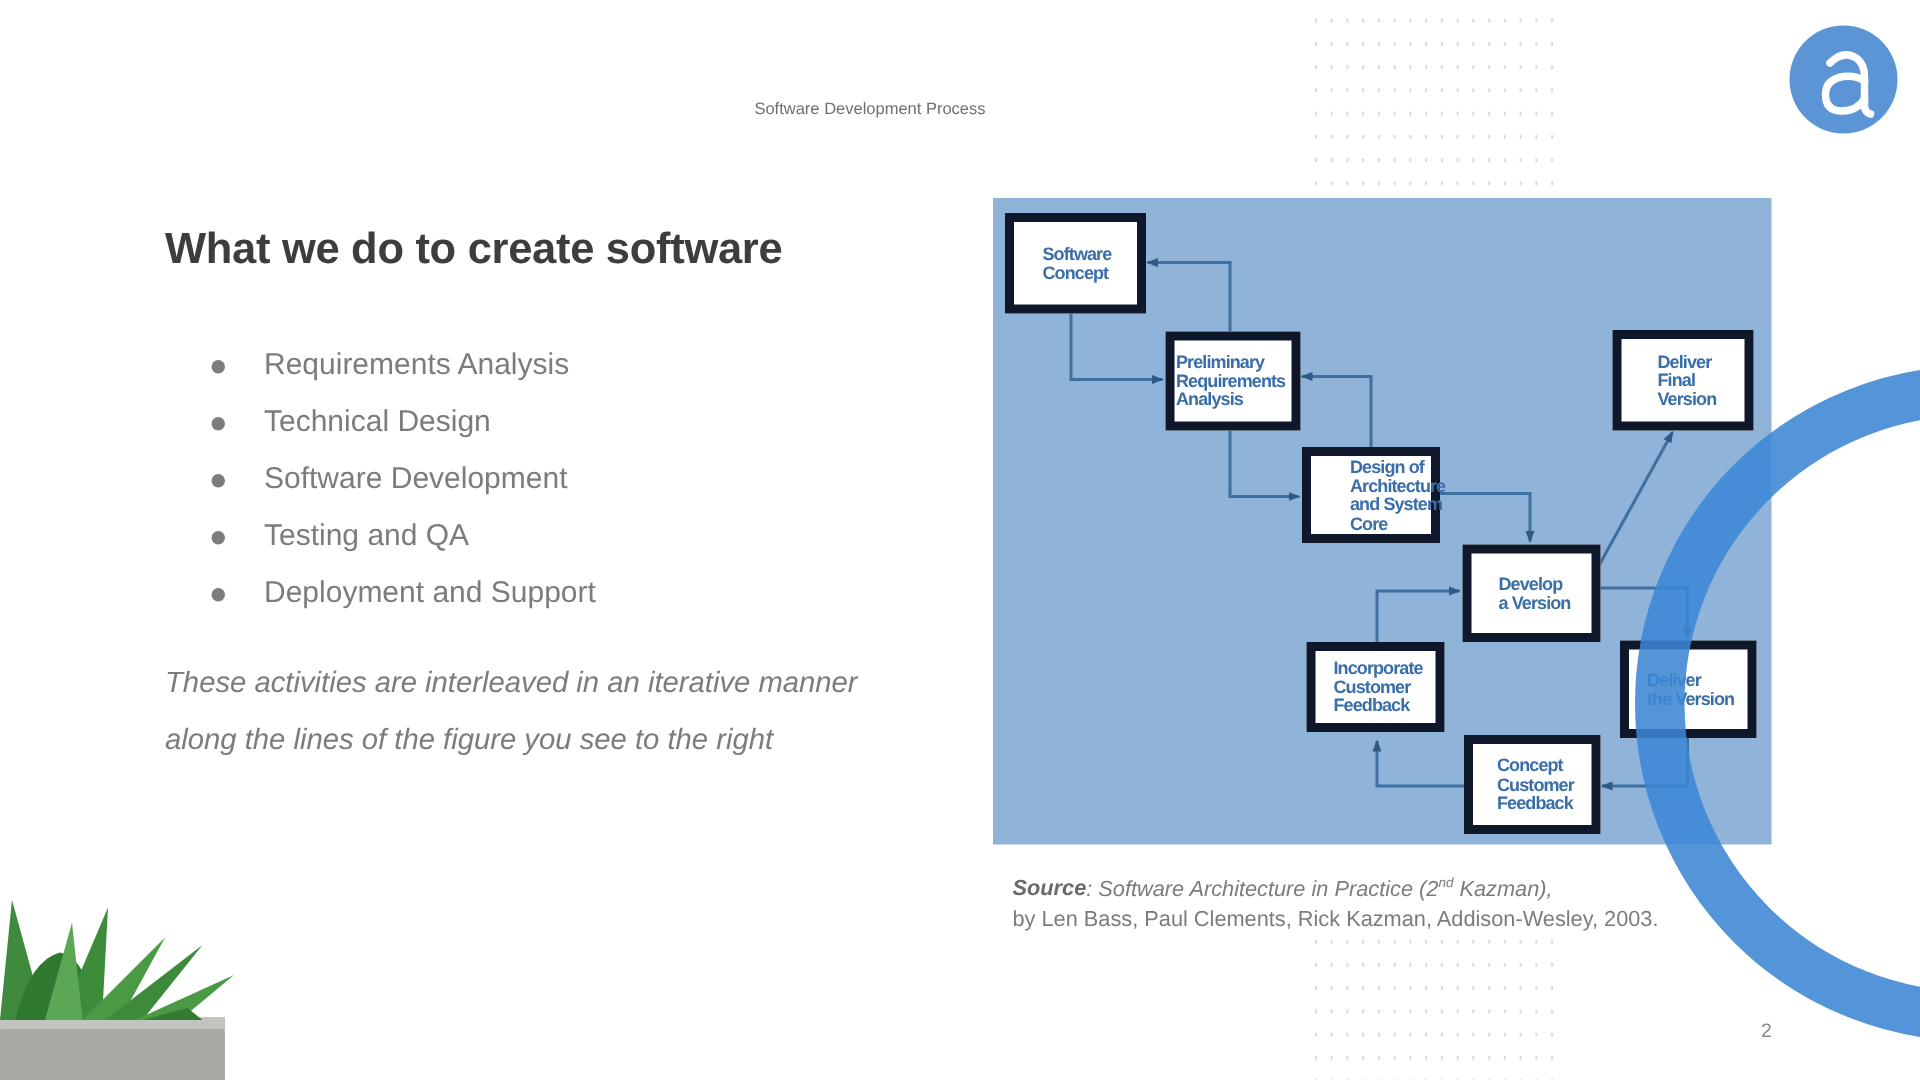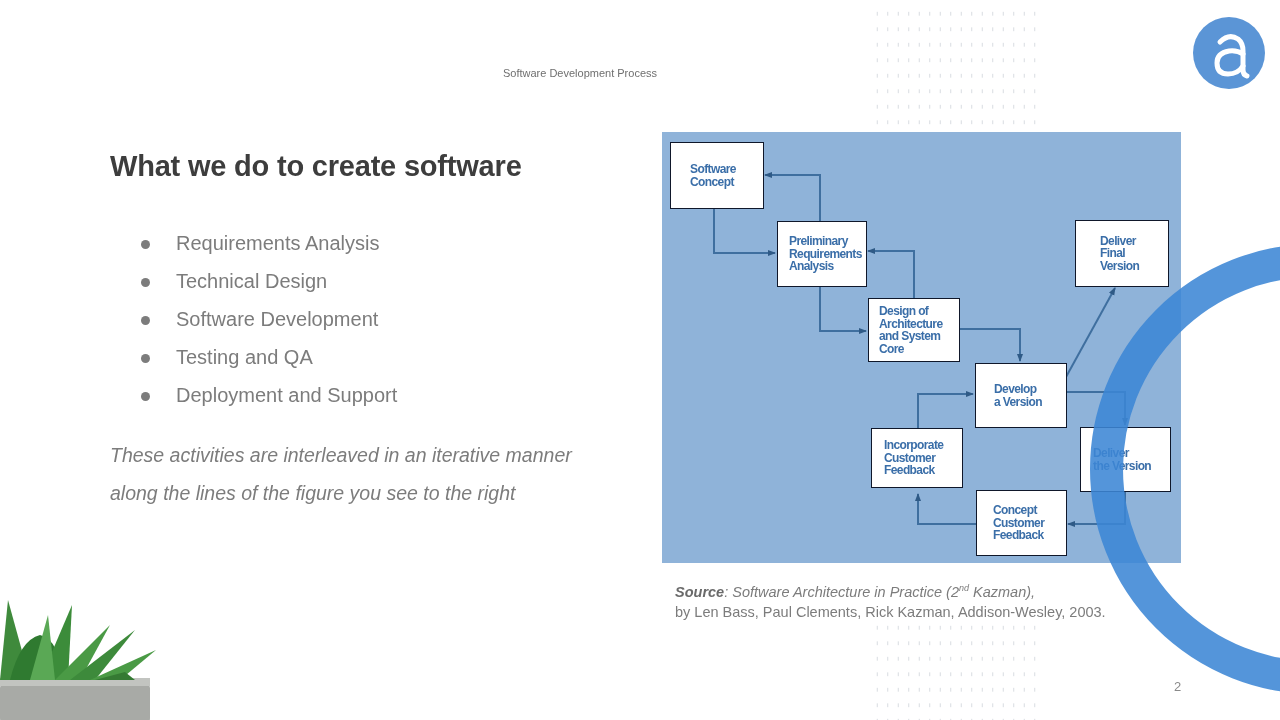--- a/index.html
+++ b/index.html
@@ -40,21 +40,21 @@
   .note {
     position: absolute; left: 110px; top: 436px; width: 520px;
     font-size: 19.5px; font-style: italic; color: #7c7c7c; line-height: 38px;
   }
   .diagram {
     position: absolute; left: 662px; top: 132px; width: 519px; height: 431px;
     background: #8fb3d9;
   }
   .diagram svg { position: absolute; left: 0; top: 0; }
   .box {
-    position: absolute; background: #ffffff; border: 1px solid #0f172a;
+    position: absolute; background: #ffffff; border: 6px solid #0f172a;
     box-sizing: border-box; color: #3a6ea8; font-weight: bold;
     font-size: 12px; line-height: 12.5px; letter-spacing: -0.6px;
     display: flex; flex-direction: column; justify-content: center;
   }
   .box span { display: block; white-space: nowrap; }
   .source {
     position: absolute; left: 675px; top: 578px;
     font-size: 14.5px; color: #7c7c7c; line-height: 20px;
   }
   .source b { font-style: italic; color: #6a6a6a; }
@@ -127,26 +127,26 @@
       <polyline points="314,392 256,392 256,362" marker-end="url(#arr)"></polyline>
 
       <polyline points="256,296 256,262 311,262" marker-end="url(#arr)"></polyline>
     </g>
   </svg>
 
   <div class="box" style="left:8px; top:10px; width:94px; height:67px; padding-left:19px;">
     <span>Software</span>
     <span>Concept</span>
   </div>
-  <div class="box" style="left:115px; top:89px; width:90px; height:66px; padding-left:11px;">
+  <div class="box" style="left:115px; top:89px; width:90px; height:66px; padding-left:1px;">
     <span>Preliminary</span>
     <span>Requirements</span>
     <span>Analysis</span>
   </div>
-  <div class="box" style="left:206px; top:166px; width:92px; height:64px; padding-left:10px;">
+  <div class="box" style="left:206px; top:166px; width:92px; height:64px; padding-left:26px;">
     <span>Design of</span>
     <span>Architecture</span>
     <span>and System</span>
     <span>Core</span>
   </div>
   <div class="box" style="left:313px; top:231px; width:92px; height:65px; padding-left:18px;">
     <span>Develop</span>
     <span>a Version</span>
   </div>
   <div class="box" style="left:413px; top:88px; width:94px; height:67px; padding-left:24px;">

